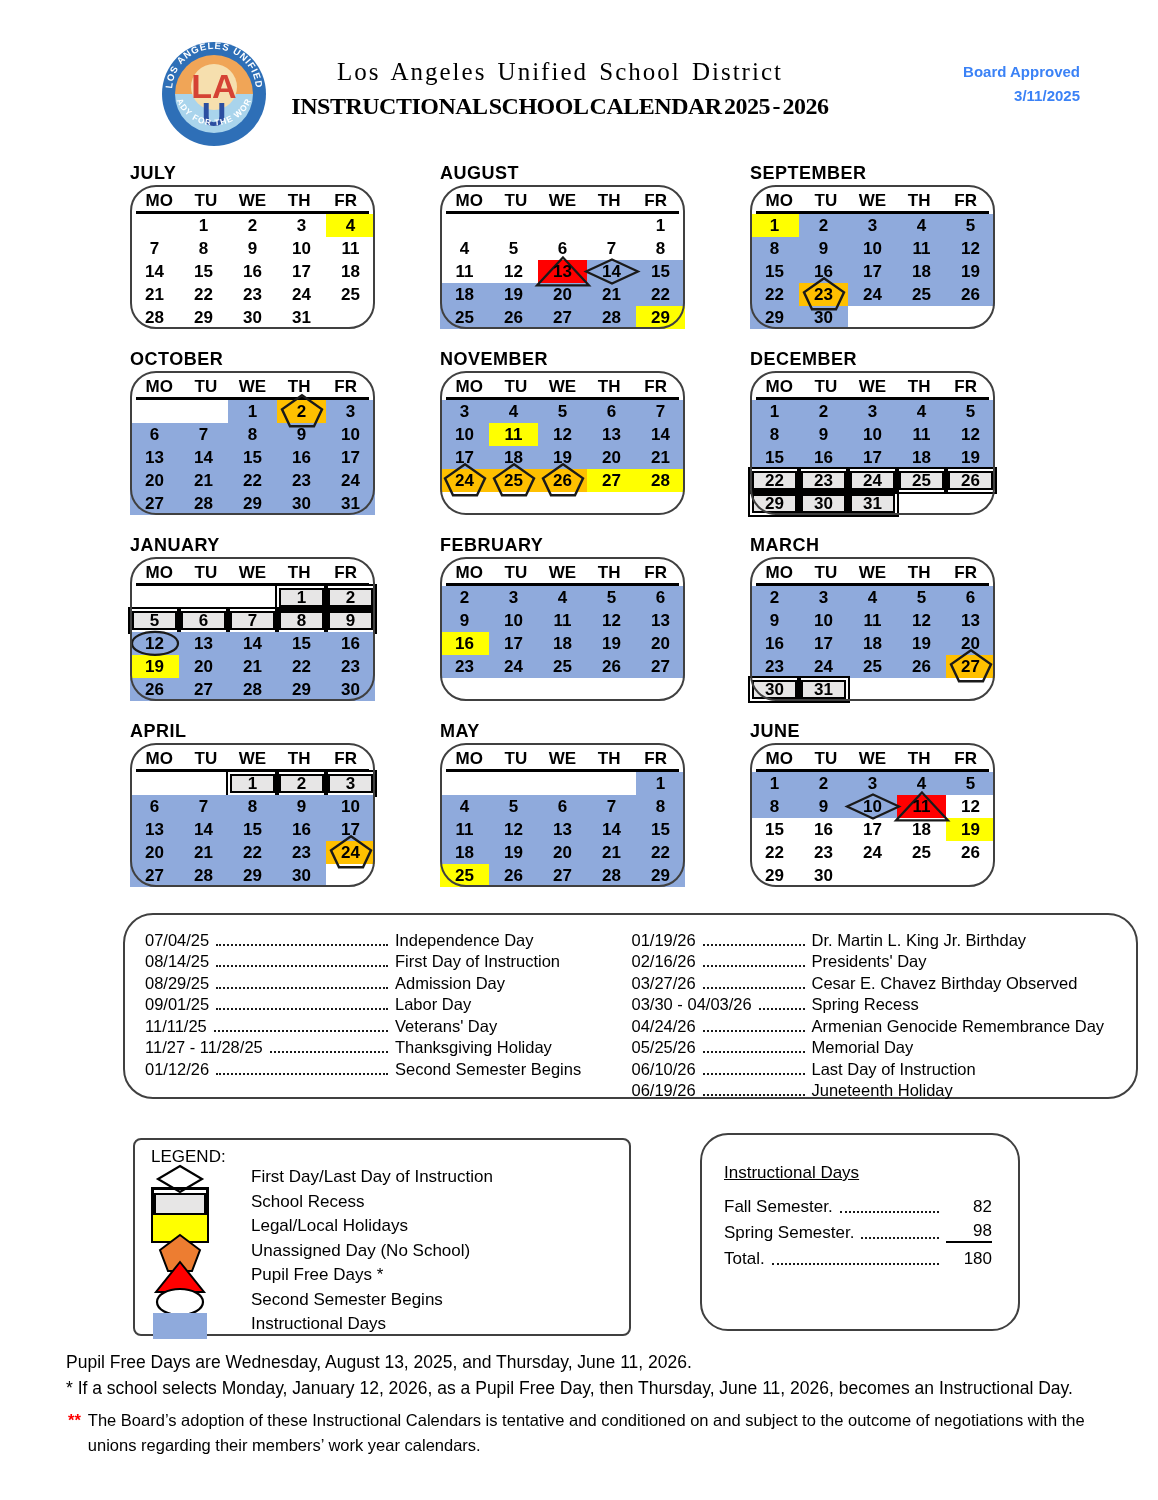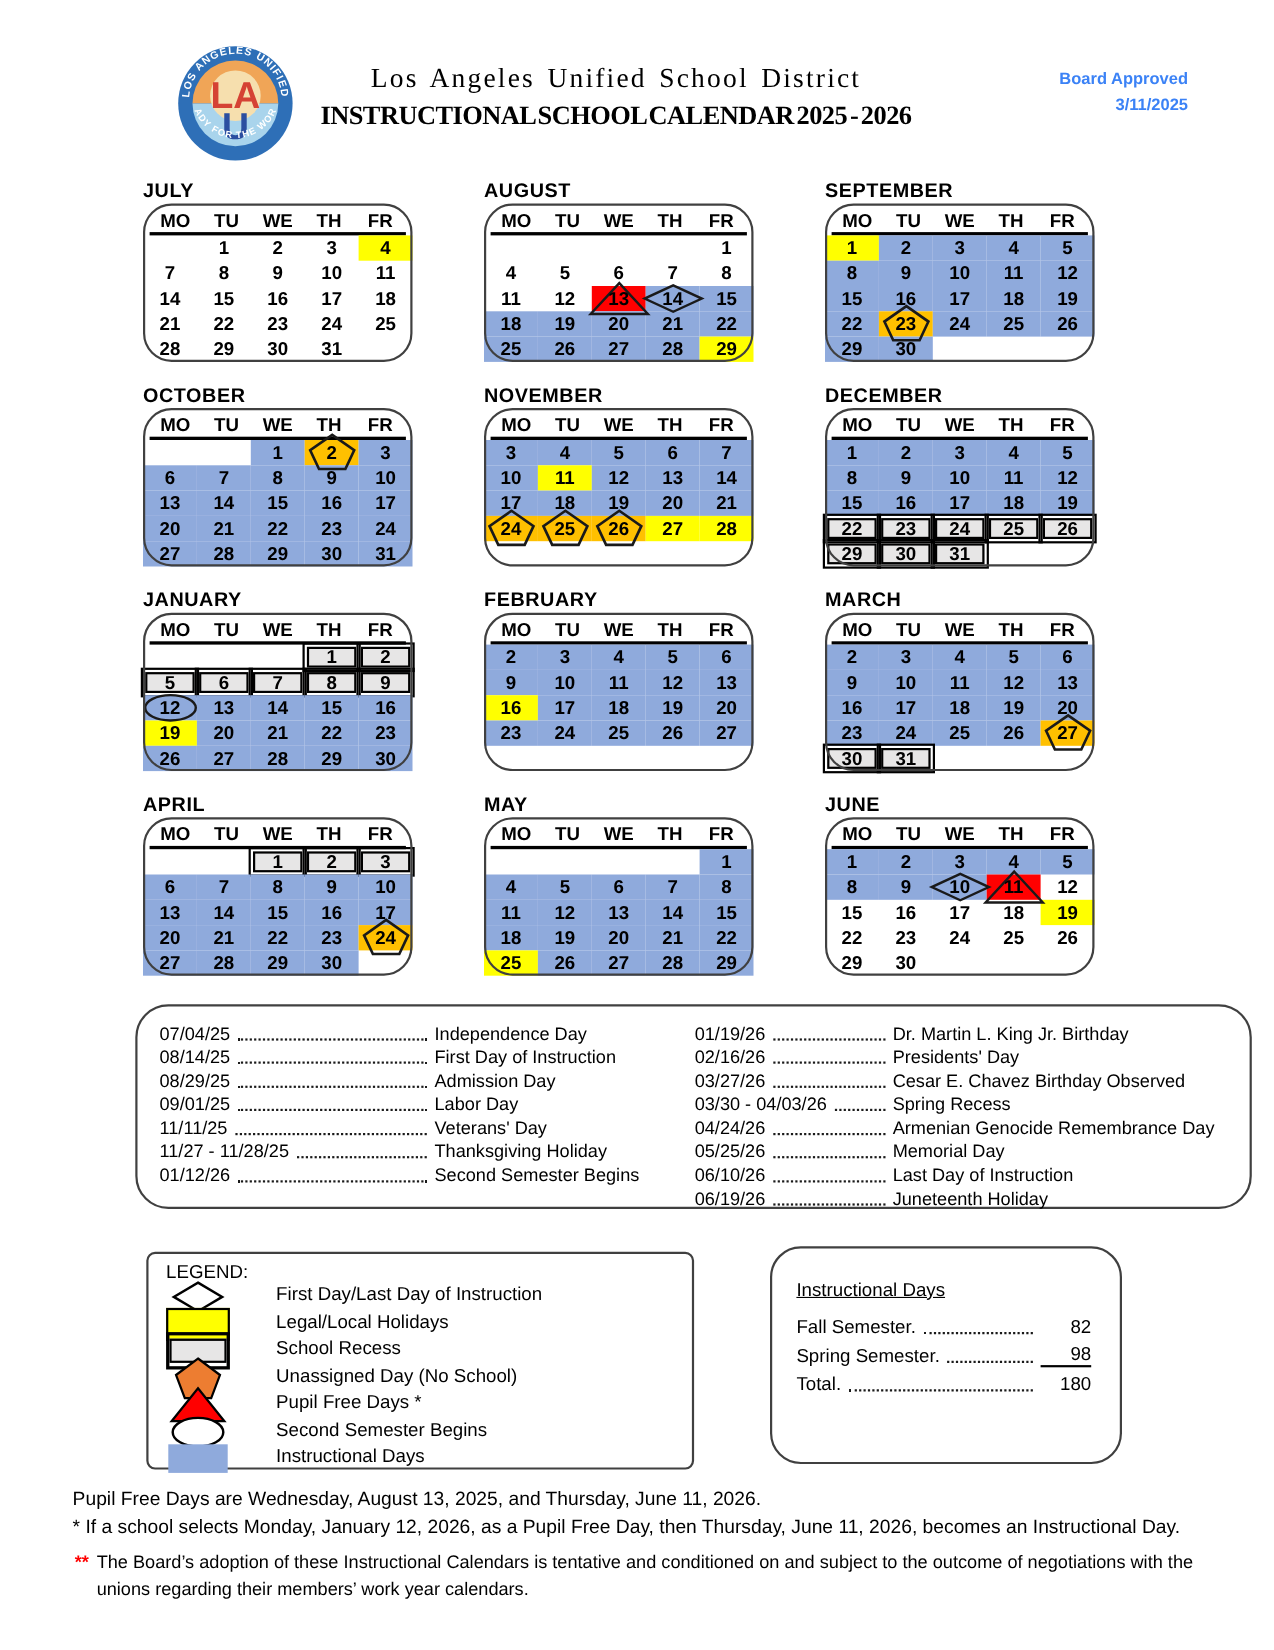--- a/index.html
+++ b/index.html
@@ -842,31 +842,31 @@
       <div class="lrow">
         <div class="lshape">
           <svg width="48" height="28" viewBox="0 0 48 28" style="overflow:visible">
             <polygon points="24,1 46,14 24,27 2,14" fill="#fff" stroke="#000" stroke-width="2.2"></polygon>
           </svg>
         </div>
         <span class="llabel">First Day/Last Day of Instruction</span>
       </div>
       <div class="lrow">
         <div class="lshape">
-          <div class="sw-holiday"></div>
-        </div>
-        <span class="llabel">Legal/Local Holidays</span>
+          <div class="sw-recess">
+            <div></div>
+          </div>
+        </div>
+        <span class="llabel">School Recess</span>
       </div>
       <div class="lrow">
         <div class="lshape">
-          <div class="sw-recess">
-            <div></div>
-          </div>
-        </div>
-        <span class="llabel">School Recess</span>
+          <div class="sw-holiday"></div>
+        </div>
+        <span class="llabel">Legal/Local Holidays</span>
       </div>
       <div class="lrow">
         <div class="lshape">
           <svg width="44" height="40" viewBox="0 0 44 40" style="overflow:visible">
             <polygon points="22,2 42,17 34,38 10,38 2,17" fill="#ED7D31" stroke="#000" stroke-width="2"></polygon>
           </svg>
         </div>
         <span class="llabel">Unassigned Day (No School)</span>
       </div>
       <div class="lrow">

